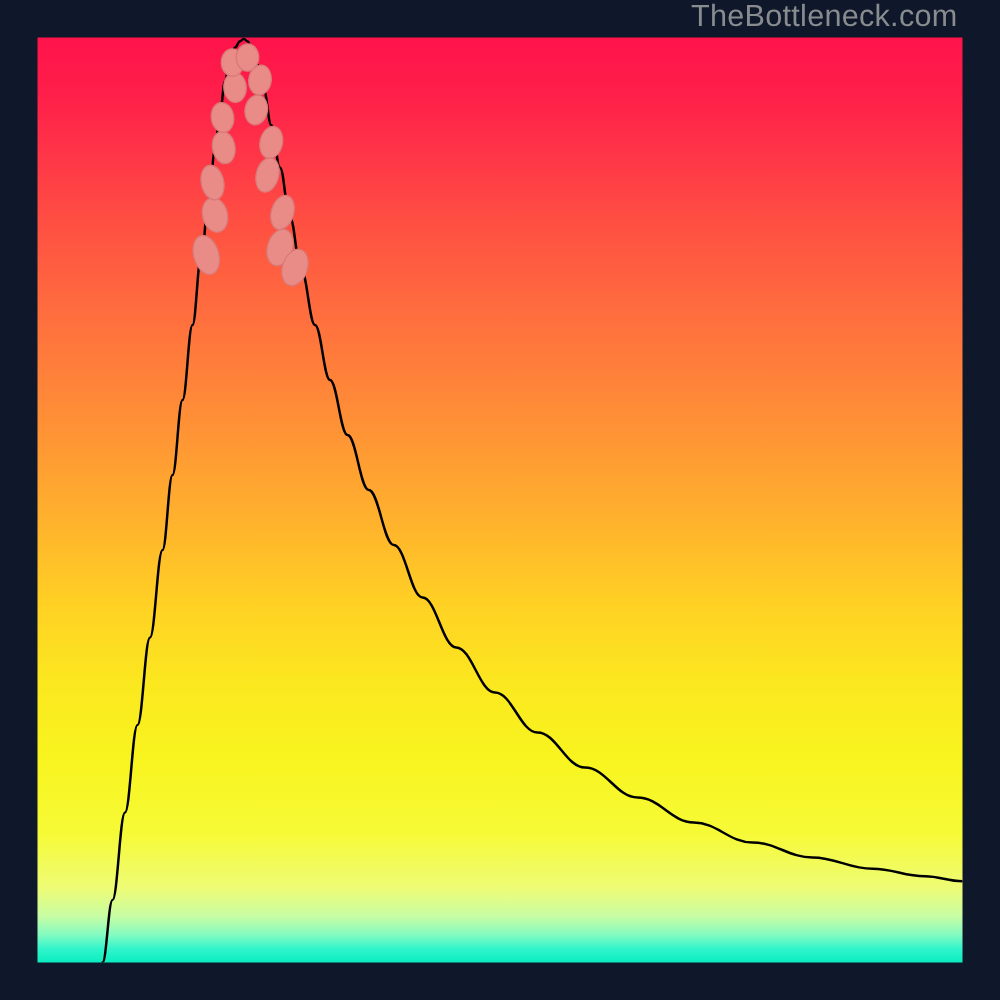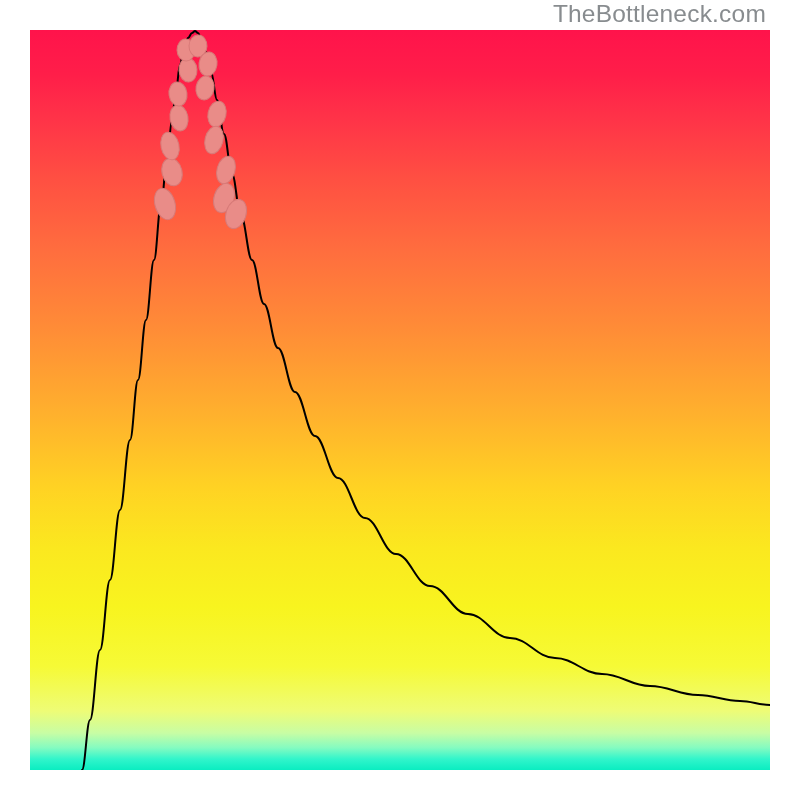--- a/index.html
+++ b/index.html
@@ -1,17 +1,17 @@
 <!DOCTYPE html>
 <html><head>
 <meta charset="utf-8">
 <style>
   html,body{margin:0;padding:0;width:800px;height:800px;overflow:hidden;background:#000;
     font-family:Arial,Helvetica,sans-serif}
-  .stage{position:relative;width:800px;height:800px;background:#ffffff}
+  .stage{position:relative;width:800px;height:800px;background:#0f172a}
   .plot{position:absolute;left:30px;top:30px;width:740px;height:740px}
   .grad{position:absolute;inset:0;
     background:linear-gradient(to bottom,
        #ff134b 0%,
        #ff1e49 6%,
        #ff3348 12%,
        #ff4f42 20%,
        #ff6e3e 30%,
        #ff8b37 40%,
        #ffb12d 52%,

